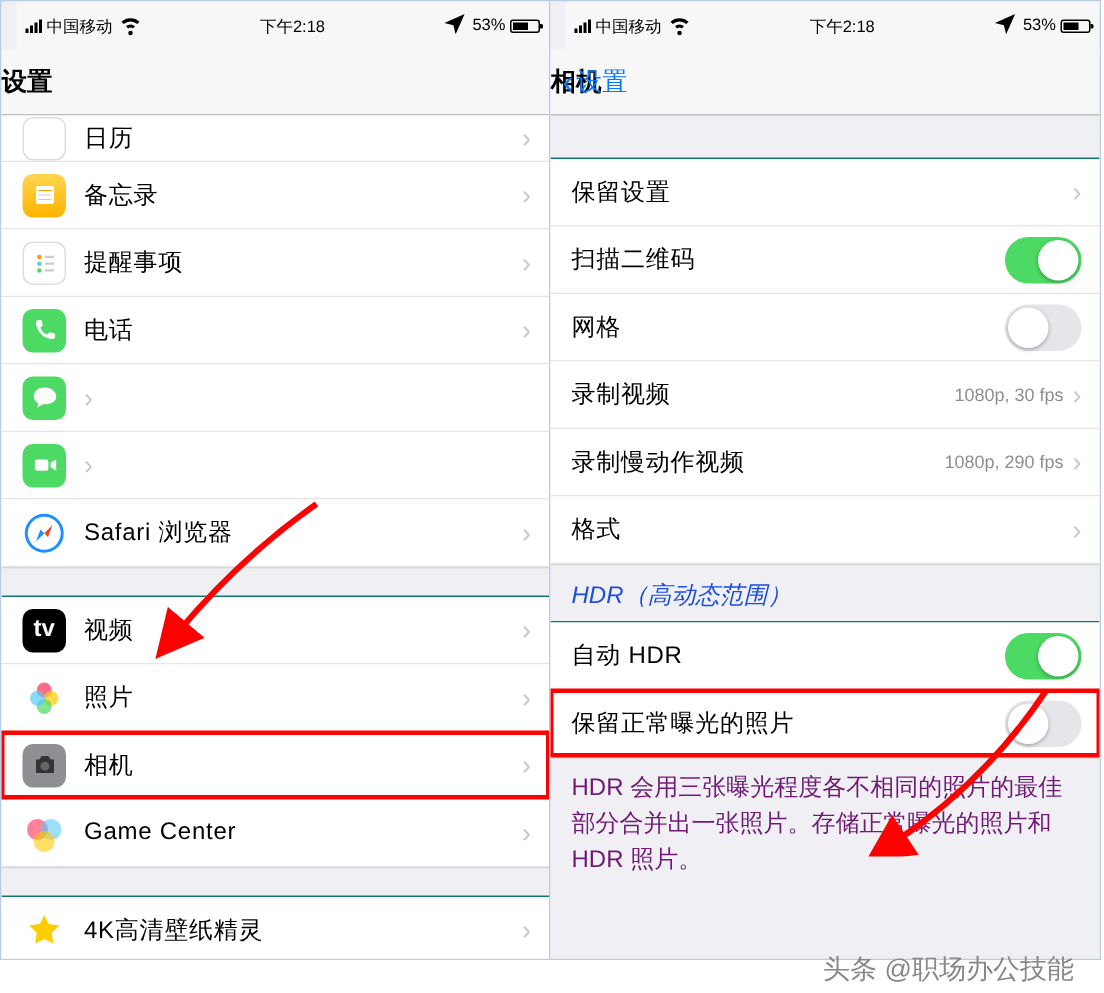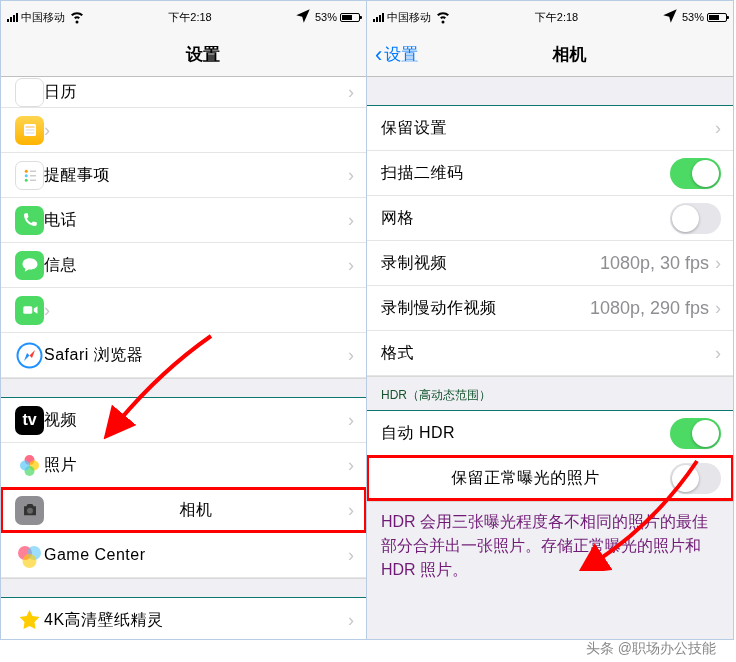--- a/index.html
+++ b/index.html
@@ -1,57 +1,57 @@
 <!DOCTYPE html>
 <html><head>
 <meta charset="utf-8">
 <style>
 * { margin: 0; padding: 0; box-sizing: border-box; font-family: -apple-system, "Helvetica Neue", sans-serif; }
 body { background: #fff; width: 736px; height: 662px; position: relative; overflow: hidden; }
 .container { display: flex; border: 1px solid #b8cce4; width: 734px; height: 640px; background: #efeff4; }
 .screen { width: 50%; background: #efeff4; position: relative; overflow: hidden; }
 .screen-left { border-right: 1px solid #b8cce4; }
 
-.statusbar { height: 18px; display: flex; align-items: center; justify-content: space-between; padding: 16px 6px; font-size: 11px; background: #f7f7f7; }
+.statusbar { height: 18px; display: flex; align-items: center; justify-content: space-between; padding: 16px 6px; font-size: 11px; background: #f7f7f7; margin-left: 10px; }
 .statusbar .sb-left, .statusbar .sb-right { display: flex; align-items: center; gap: 3px; }
 .sig-bars { display: flex; align-items: flex-end; gap: 1px; }
 .sig-bars span { width: 2px; background: #000; display: block; }
 .sig-bars span:nth-child(1){height:3px}.sig-bars span:nth-child(2){height:5px}.sig-bars span:nth-child(3){height:7px}.sig-bars span:nth-child(4){height:9px}
 .battery { width: 20px; height: 9px; border: 1px solid #000; border-radius: 2px; position: relative; display: inline-block; }
 .battery::after { content: ""; position: absolute; right: -3px; top: 2px; width: 2px; height: 3px; background: #000; border-radius: 0 1px 1px 0; }
 .battery .fill { position: absolute; left: 1px; top: 1px; bottom: 1px; width: 10px; background: #000; }
 
-.navbar { height: 44px; background: #f7f7f7; border-bottom: 1px solid #bfbfbf; display: flex; align-items: center; justify-content: center; position: relative; padding-left: 39px; }
+.navbar { height: 44px; background: #f7f7f7; border-bottom: 1px solid #bfbfbf; display: flex; align-items: center; justify-content: flex-start; position: relative; }
 .navbar .title { font-size: 17px; font-weight: 600; }
 .navbar .back { position: absolute; left: 8px; color: #007aff; font-size: 17px; display: flex; align-items: center; }
 .navbar .back-chevron { font-size: 22px; line-height: 1; margin-right: 2px; }
 
 .group { background: #fff; border-top: 1px solid #0f766e; border-bottom: 1px solid #d9d9d9; }
 .group + .group, .spacer + .group { margin-top: 18px; }
 .group.first-cut { border-top: none; }
 .rowline { border-bottom: 1px solid #e5e5e5; }
 
 .row { display: flex; align-items: center; height: 44px; padding: 0 12px 0 14px; position: relative; background: #fff; }
 .row.partial-top { height: 30px; }
-.row .icon { width: 29px; height: 29px; border-radius: 7px; margin-right: 0; flex-shrink: 0; display: flex; align-items: center; justify-content: center; font-size: 16px; color: #fff; }
+.row .icon { width: 29px; height: 29px; border-radius: 7px; margin-right: 12px; flex-shrink: 0; display: flex; align-items: center; justify-content: center; font-size: 16px; color: #fff; }
 .row .label { flex: 1; font-size: 16px; color: #000; letter-spacing: 0.5px; }
 .row .chevron { color: #c7c7cc; font-size: 18px; }
-.row .detail { color: #8e8e93; font-size: 18px; margin-right: 6px; }
-.row.highlighted { outline: 3px solid #ff0000; outline-offset: -2px; z-index: 5; text-align: center; }
+.row .detail { color: #8e8e93; font-size: 12px; margin-right: 6px; }
+.row.highlighted { outline: 3px solid #ff0000; outline-offset: -2px; z-index: 5; }
 
 .footer-text { padding: 8px 14px; font-size: 16px; color: #701a75; line-height: 1.5; }
-.header-text { padding: 10px 14px 6px; font-size: 12px; color: #14532d; }
+.header-text { padding: 10px 14px 6px; font-size: 16px; color: #1d4ed8; font-style: italic; }
 
 .toggle { width: 51px; height: 31px; border-radius: 16px; background: #e5e5ea; position: relative; }
 .toggle .knob { position: absolute; width: 27px; height: 27px; background: #fff; border-radius: 50%; top: 2px; left: 2px; box-shadow: 0 1px 3px rgba(0,0,0,0.3); }
 .toggle.on { background: #4cd964; }
 .toggle.on .knob { left: auto; right: 2px; }
 
 .arrow-red { position: absolute; pointer-events: none; z-index: 10; }
-.watermark { position: absolute; bottom: 4px; right: 20px; font-size: 14px; color: #888; z-index: 20; }
+.watermark { position: absolute; bottom: 4px; right: 20px; font-size: 18px; color: #888; z-index: 20; }
 
 .ic-calendar{background:#fff;border:1px solid #ddd;color:#d33;font-size:12px;font-weight:bold}
 .ic-notes{background:linear-gradient(#ffd54f,#ffb300)}
 .ic-reminders{background:#fff;border:1px solid #ddd}
 .ic-phone{background:#4cd964}
 .ic-messages{background:#4cd964}
 .ic-facetime{background:#4cd964}
 .ic-safari{background:#fff}
 .ic-tv{background:#000;color:#fff;font-size:9px;font-weight:bold}
 .ic-photos{background:#fff}
@@ -111,20 +111,21 @@
           <div class="rowline">
             <div class="row">
               <div class="icon ic-notes">
                 <svg class="mini" viewBox="0 0 24 24">
                   <rect x="4" y="4" width="16" height="16" rx="2" fill="#fff"></rect>
                   <line x1="6" y1="8" x2="18" y2="8" stroke="#ffa000"></line>
                   <line x1="6" y1="12" x2="18" y2="12" stroke="#ccc"></line>
                   <line x1="6" y1="16" x2="18" y2="16" stroke="#ccc"></line>
                 </svg>
               </div>
+              <div class="label">备忘录</div>
               <div class="chevron">›</div>
             </div>
           </div>
           <div class="rowline">
             <div class="row">
               <div class="icon ic-reminders">
                 <svg class="mini" viewBox="0 0 24 24">
                   <circle cx="7" cy="7" r="2" fill="#ff9500"></circle>
                   <circle cx="7" cy="13" r="2" fill="#5ac8fa"></circle>
                   <circle cx="7" cy="19" r="2" fill="#4cd964"></circle>
@@ -148,21 +149,20 @@
               <div class="chevron">›</div>
             </div>
           </div>
           <div class="rowline">
             <div class="row">
               <div class="icon ic-messages">
                 <svg class="mini" viewBox="0 0 24 24">
                   <path fill="#fff" d="M12 3C6 3 2 6 2 11c0 3 2 5 4 6l-1 4 5-3h2c6 0 10-3 10-7s-4-8-10-8z"></path>
                 </svg>
               </div>
-              <div class="label">信息</div>
               <div class="chevron">›</div>
             </div>
           </div>
           <div class="rowline">
             <div class="row">
               <div class="icon ic-facetime">
                 <svg class="mini" viewBox="0 0 24 24">
                   <rect x="3" y="7" width="12" height="10" rx="2" fill="#fff"></rect>
                   <path fill="#fff" d="M17 10l5-3v10l-5-3z"></path>
                 </svg>

